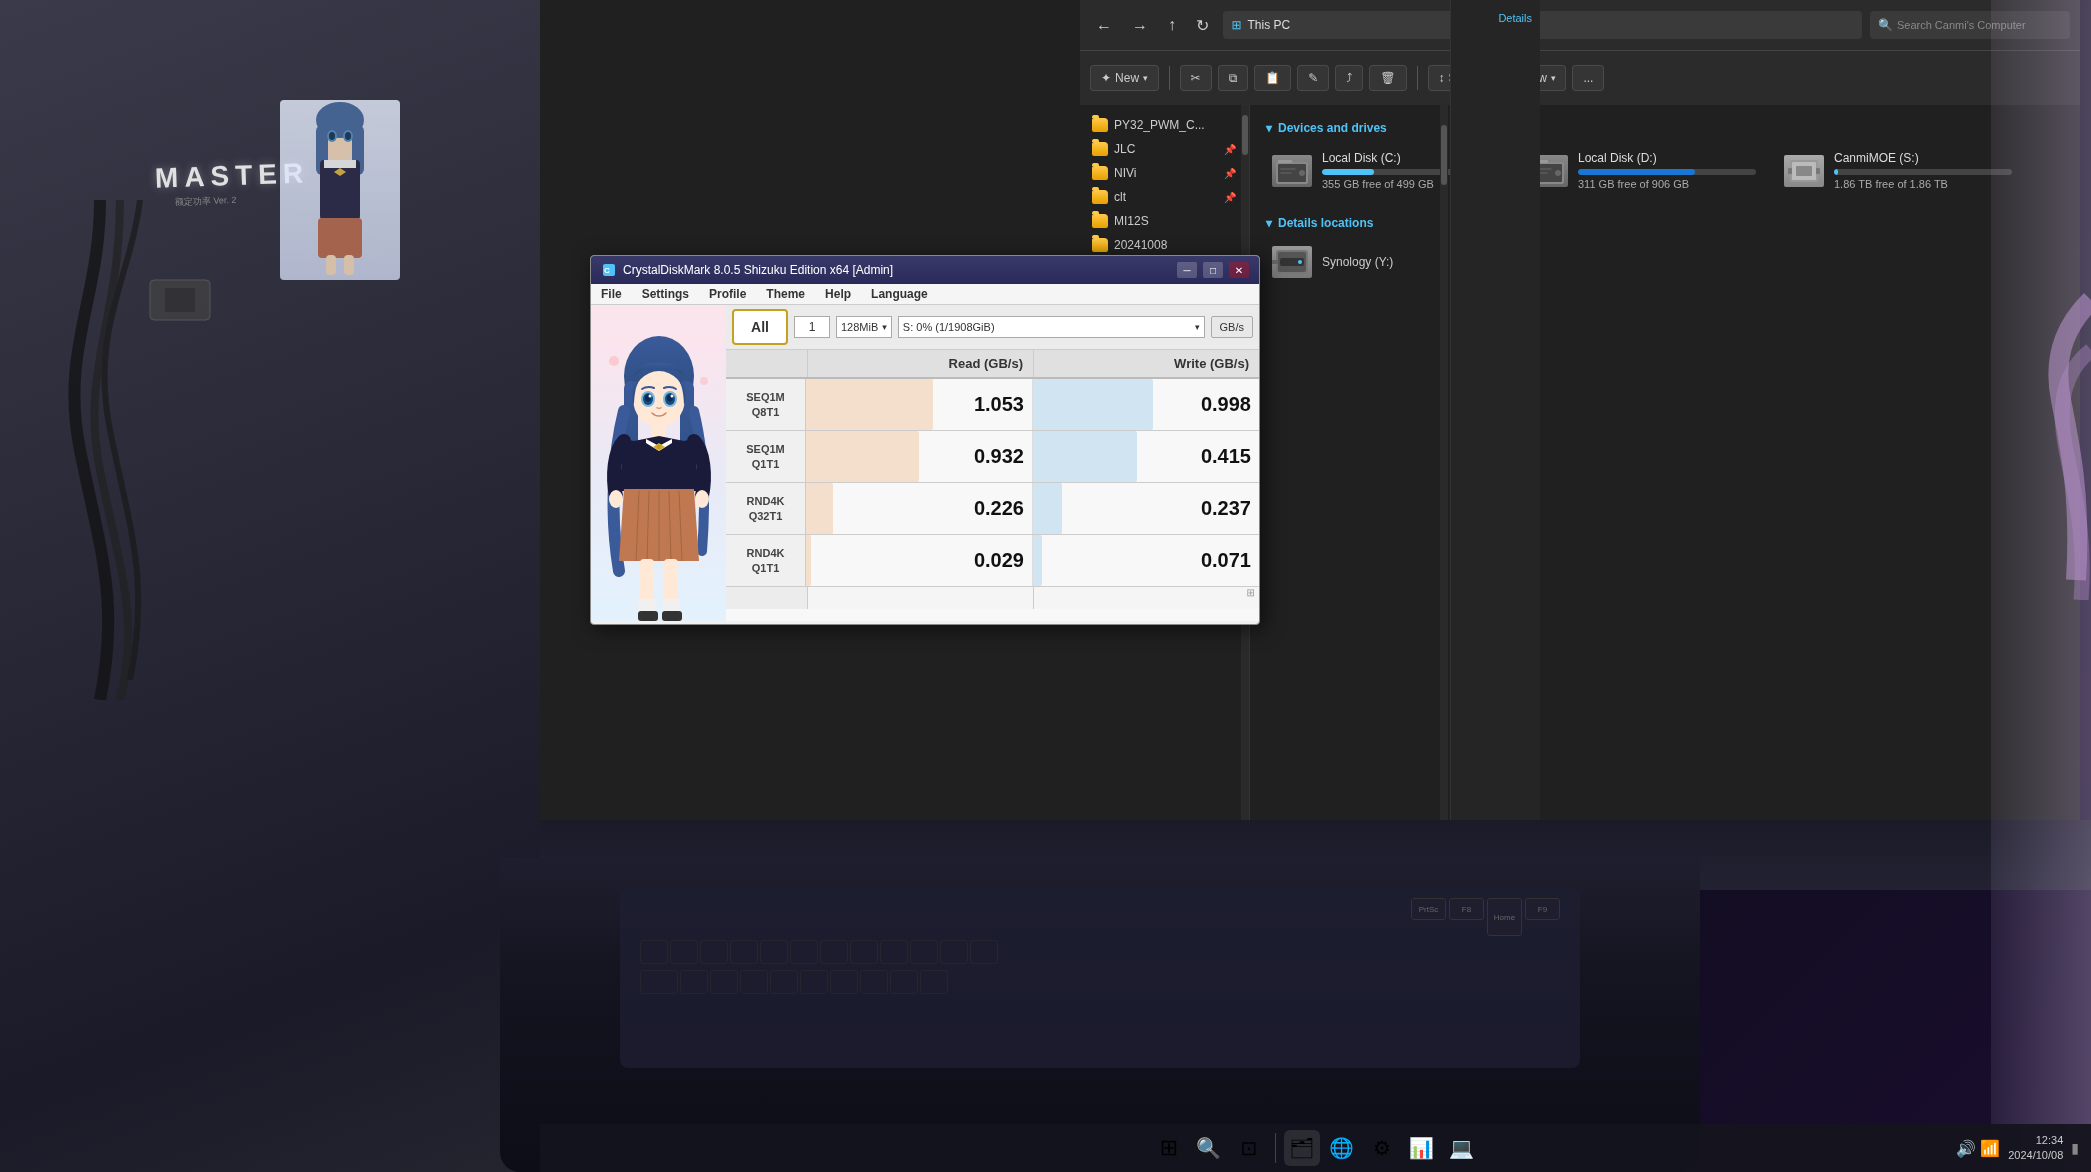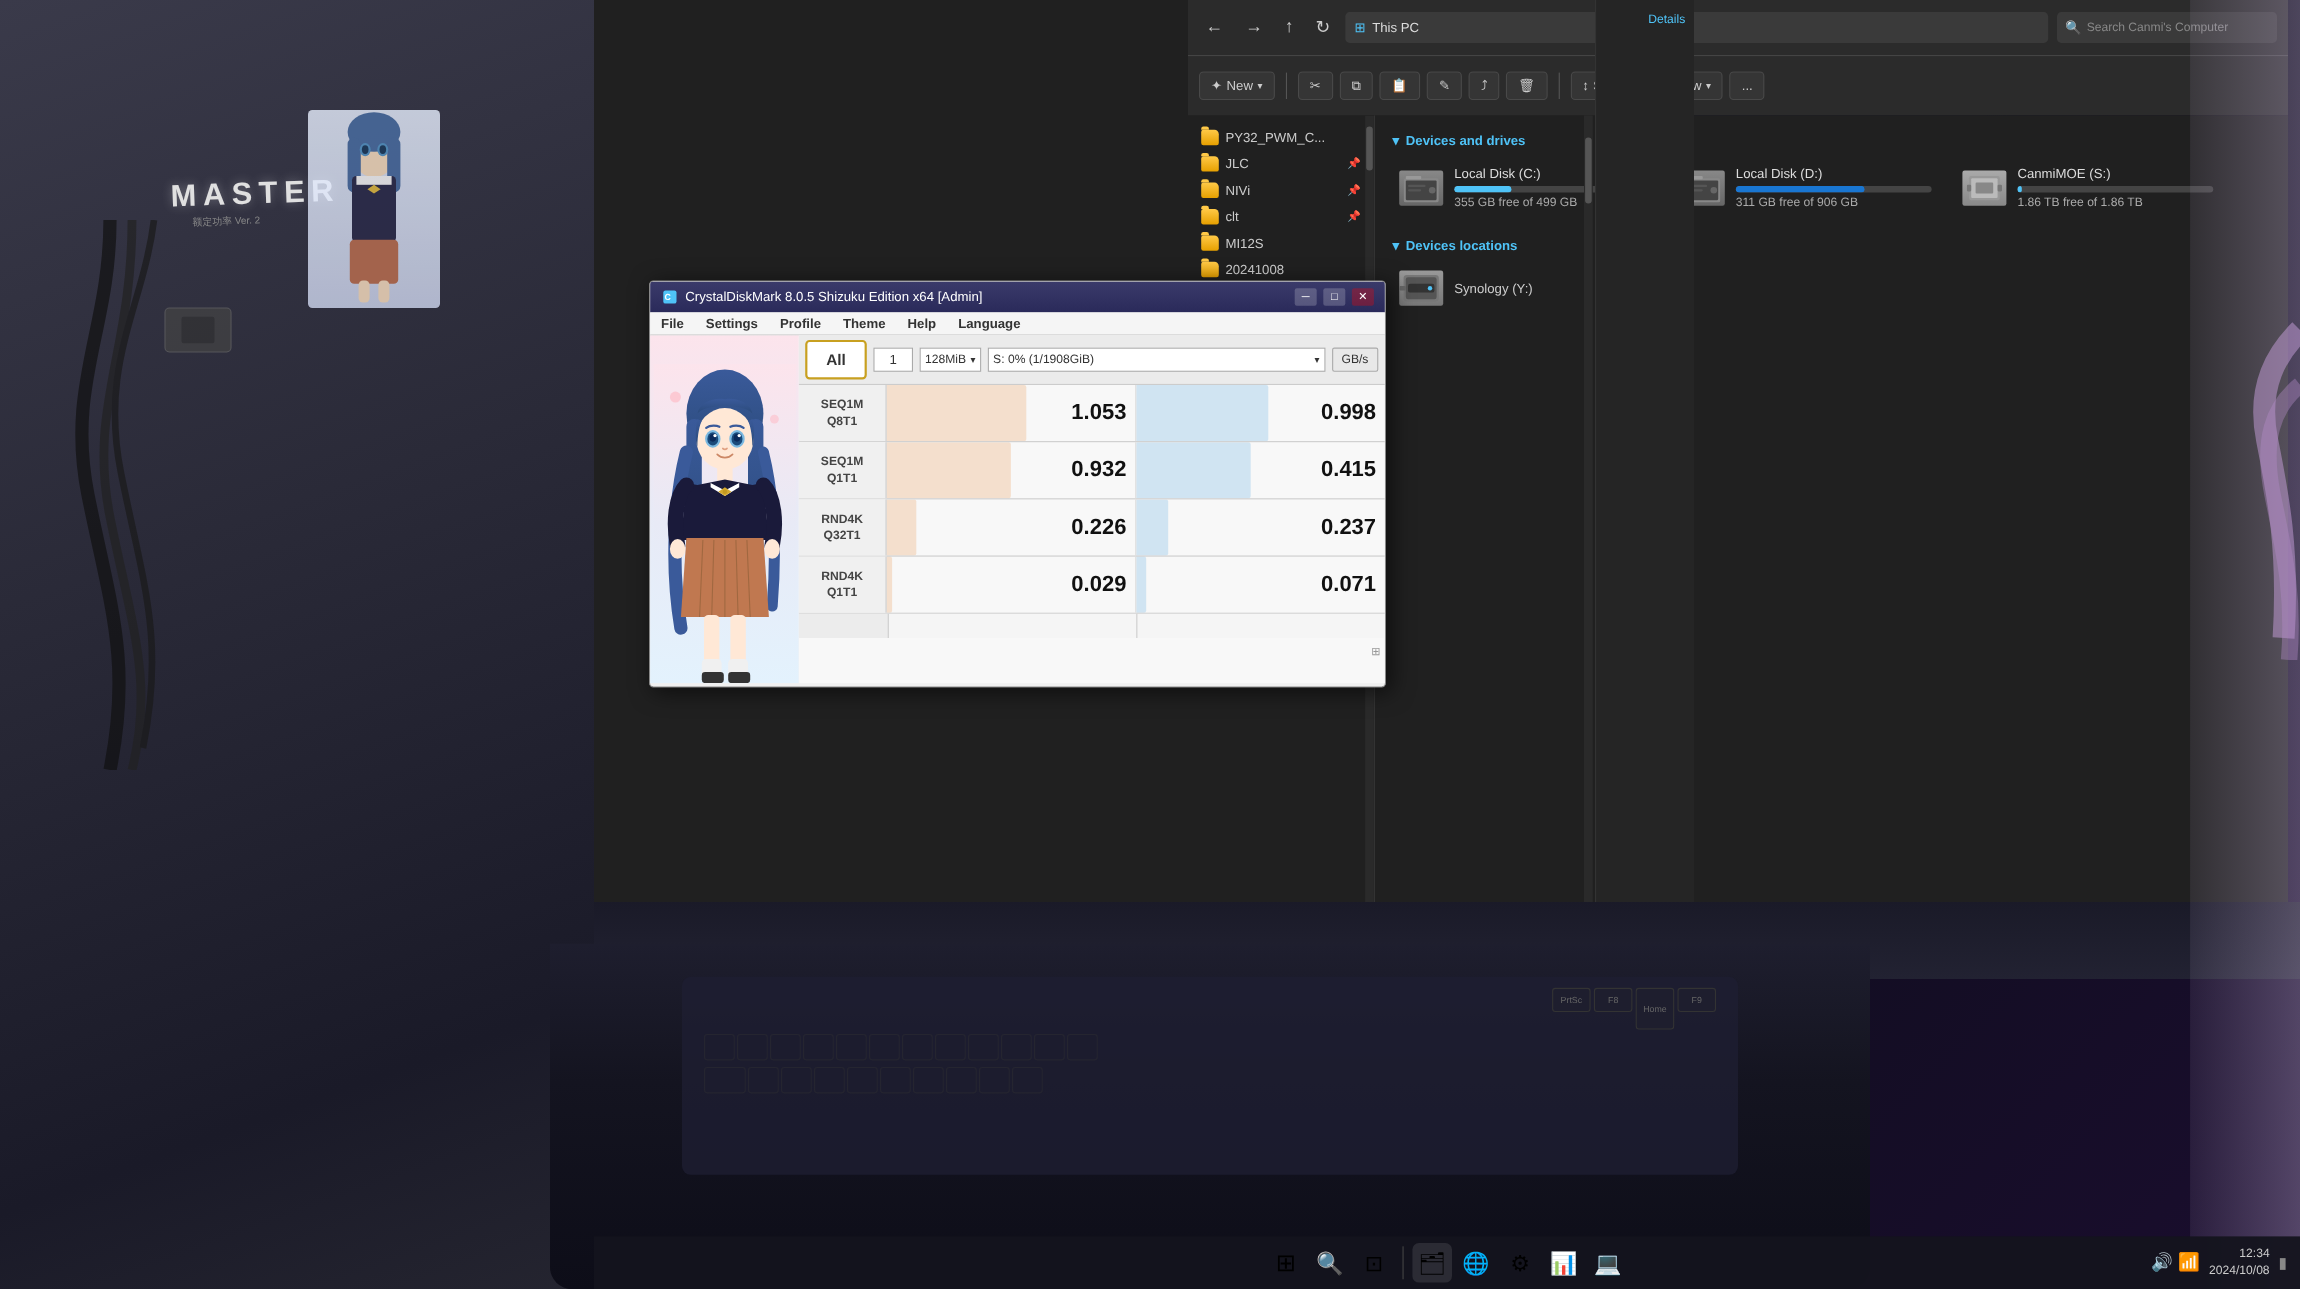--- a/index.html
+++ b/index.html
@@ -772,21 +772,21 @@
           <div class="drive-bar-bg">
             <div class="drive-bar-fill blue" style="width:2%"></div>
           </div>
           <div class="drive-free">1.86 TB free of 1.86 TB</div>
         </div>
       </div>
     </div>
 
     <div class="network-section">
       <div class="section-header">
-        <span>Devices locations</span>
+        <span>Details locations</span>
       </div>
       <div class="network-item">
         <div class="network-icon">
           <svg width="40" height="32" viewBox="0 0 40 32">
             <rect x="4" y="4" width="32" height="24" rx="3" fill="#777"></rect>
             <rect x="6" y="6" width="28" height="20" rx="2" fill="#555"></rect>
             <rect x="8" y="12" width="24" height="8" rx="2" fill="#333"></rect>
             <circle cx="28" cy="16" r="2" fill="#4fc3f7"></circle>
             <rect x="0" y="14" width="6" height="4" rx="1" fill="#666"></rect>
           </svg>
@@ -932,20 +932,29 @@
         </div>
         <div class="cdm-drive-dropdown">
           <span>S: 0% (1/1908GiB)</span>
           <span style="font-size:9px;margin-left:auto">▾</span>
         </div>
         <div class="cdm-unit-btn">
           <span>GB/s</span>
         </div>
       </div>
 
+      <div style="display:flex;background:#e0e0e0;border-bottom:2px solid #bbb">
+        <div style="width:82px;flex-shrink:0;border-right:1px solid #ccc"></div>
+        <div style="flex:1;text-align:right;padding:6px 10px;font-size:13px;font-weight:bold;color:#333;border-right:1px solid #ccc">
+          <span>Read (GB/s)</span>
+        </div>
+        <div style="flex:1;text-align:right;padding:6px 10px;font-size:13px;font-weight:bold;color:#333">
+          <span>Write (GB/s)</span>
+        </div>
+      </div>
 
       <div style="display:flex;border-bottom:1px solid #ccc;height:52px">
         <div class="cdm-label-cell">
           <span>SEQ1M</span>
           <span>Q8T1</span>
         </div>
         <div class="cdm-value-cell">
           <div class="cdm-bar read" style="width:56%"></div>
           <span class="cdm-number">1.053</span>
         </div>

